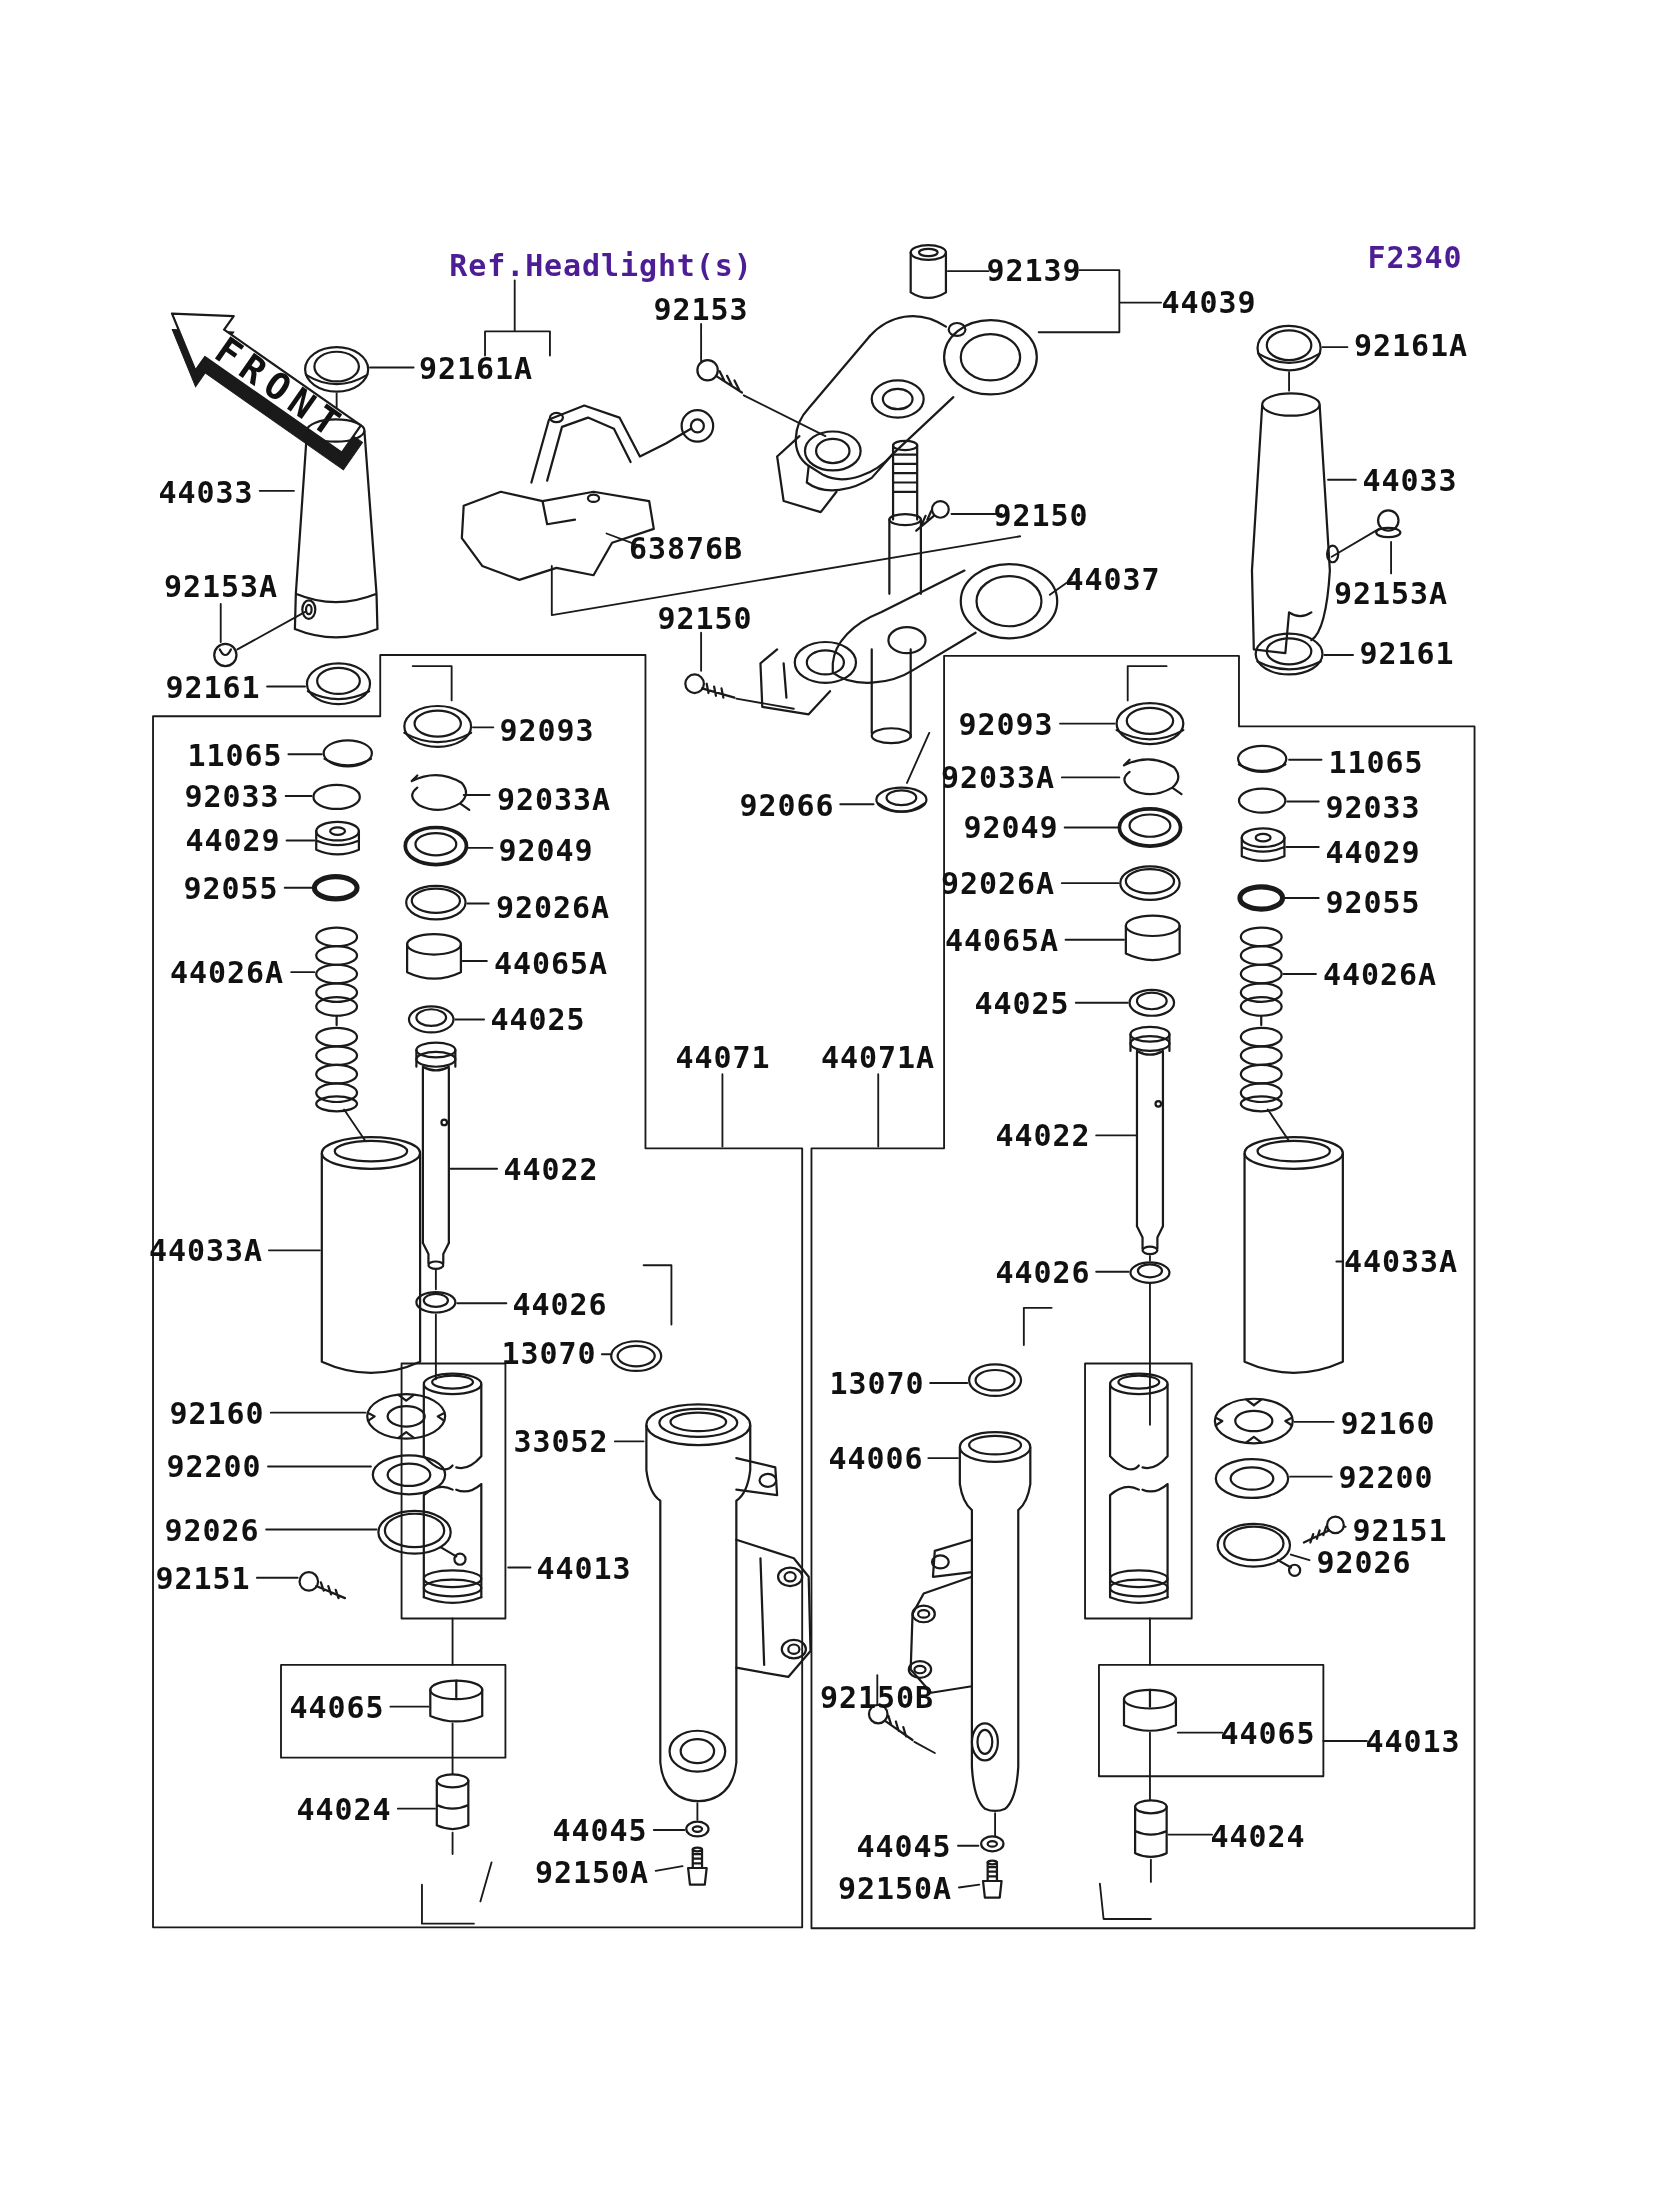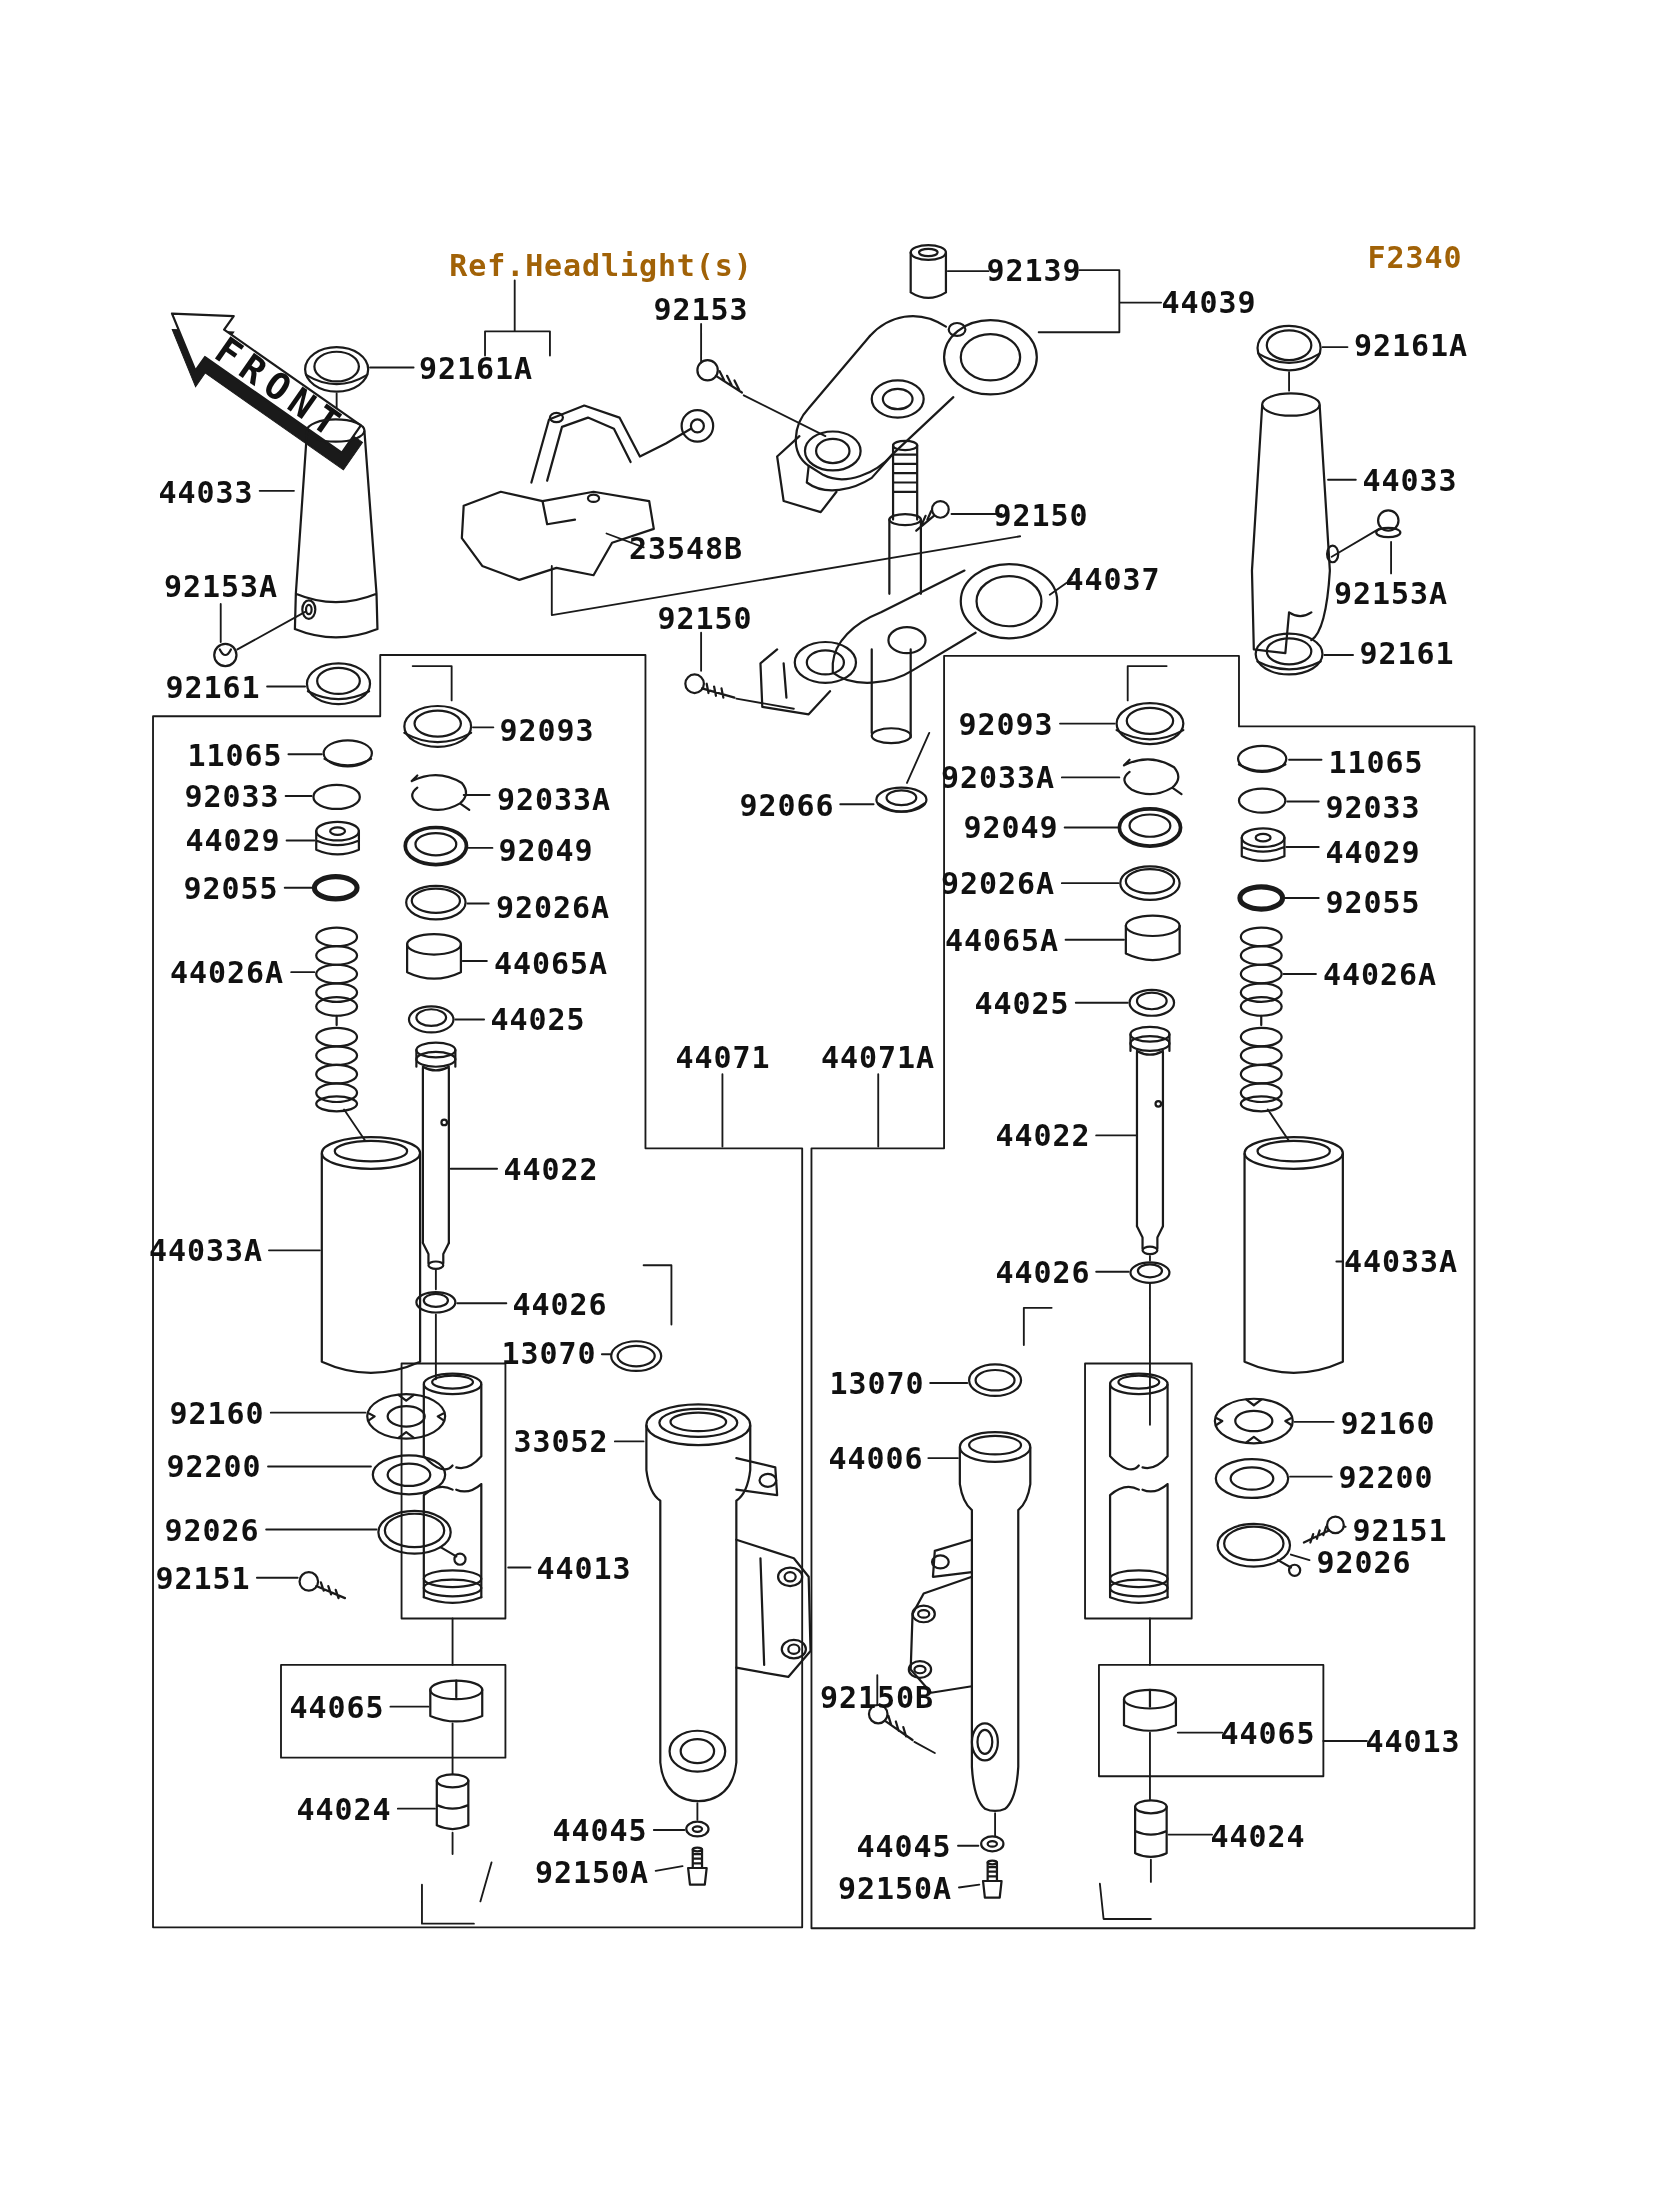--- a/index.html
+++ b/index.html
@@ -9,21 +9,21 @@
   #artwork *{vector-effect:none;}
   .ink{stroke:#1a1a1a;fill:none;stroke-width:2.4;stroke-linecap:round;stroke-linejoin:round;}
   .thin{stroke-width:2;}
   .bold{stroke-width:5.5;}
   .fillwhite{fill:#ffffff;}
   .fillink{fill:#1a1a1a;stroke:#1a1a1a;}
   .plabel{position:absolute;transform:translate(-50%,-50%);
           font:700 30px "DejaVu Sans Mono",monospace;color:#111;
           letter-spacing:0.9px;white-space:nowrap;}
   .meta-label{position:absolute;transform:translate(-50%,-50%);
-          font:700 30px "DejaVu Sans Mono",monospace;color:#a16207;
+          font:700 30px "DejaVu Sans Mono",monospace;color:#4c1d95;
           letter-spacing:0.9px;white-space:nowrap;}
   #front-text{font:700 40px "DejaVu Sans Mono",monospace;letter-spacing:8px;fill:#111;}
 </style>
 </head>
 <body>
 
 <div id="stage">
 
 <svg id="artwork" width="1673" height="2191" viewBox="0 0 1804 2362">
 
@@ -437,21 +437,21 @@
 <div class="meta-label" style="left:1415px;top:257px">F2340</div>
 
 <div id="part-labels">
       <div class="plabel" style="left: 701px; top: 309px;">92153</div>
       <div class="plabel" style="left: 1034px; top: 270px;">92139</div>
       <div class="plabel" style="left: 1209px; top: 302px;">44039</div>
       <div class="plabel" style="left: 476px; top: 368px;">92161A</div>
       <div class="plabel" style="left: 1411px; top: 345px;">92161A</div>
       <div class="plabel" style="left: 206px; top: 492px;">44033</div>
       <div class="plabel" style="left: 1410px; top: 480px;">44033</div>
-      <div class="plabel" style="left: 686px; top: 548px;">23548B</div>
+      <div class="plabel" style="left: 686px; top: 548px;">63876B</div>
       <div class="plabel" style="left: 1041px; top: 515px;">92150</div>
       <div class="plabel" style="left: 1113px; top: 579px; text-align: right;">44037</div>
       <div class="plabel" style="left: 221px; top: 586px;">92153A</div>
       <div class="plabel" style="left: 1391px; top: 593px;">92153A</div>
       <div class="plabel" style="left: 705px; top: 618px;">92150</div>
       <div class="plabel" style="left: 213px; top: 687px;">92161</div>
       <div class="plabel" style="left: 1407px; top: 653px;">92161</div>
       <div class="plabel" style="left: 547px; top: 730px;">92093</div>
       <div class="plabel" style="left: 1006px; top: 724px;">92093</div>
       <div class="plabel" style="left: 235px; top: 755px;">11065</div>

